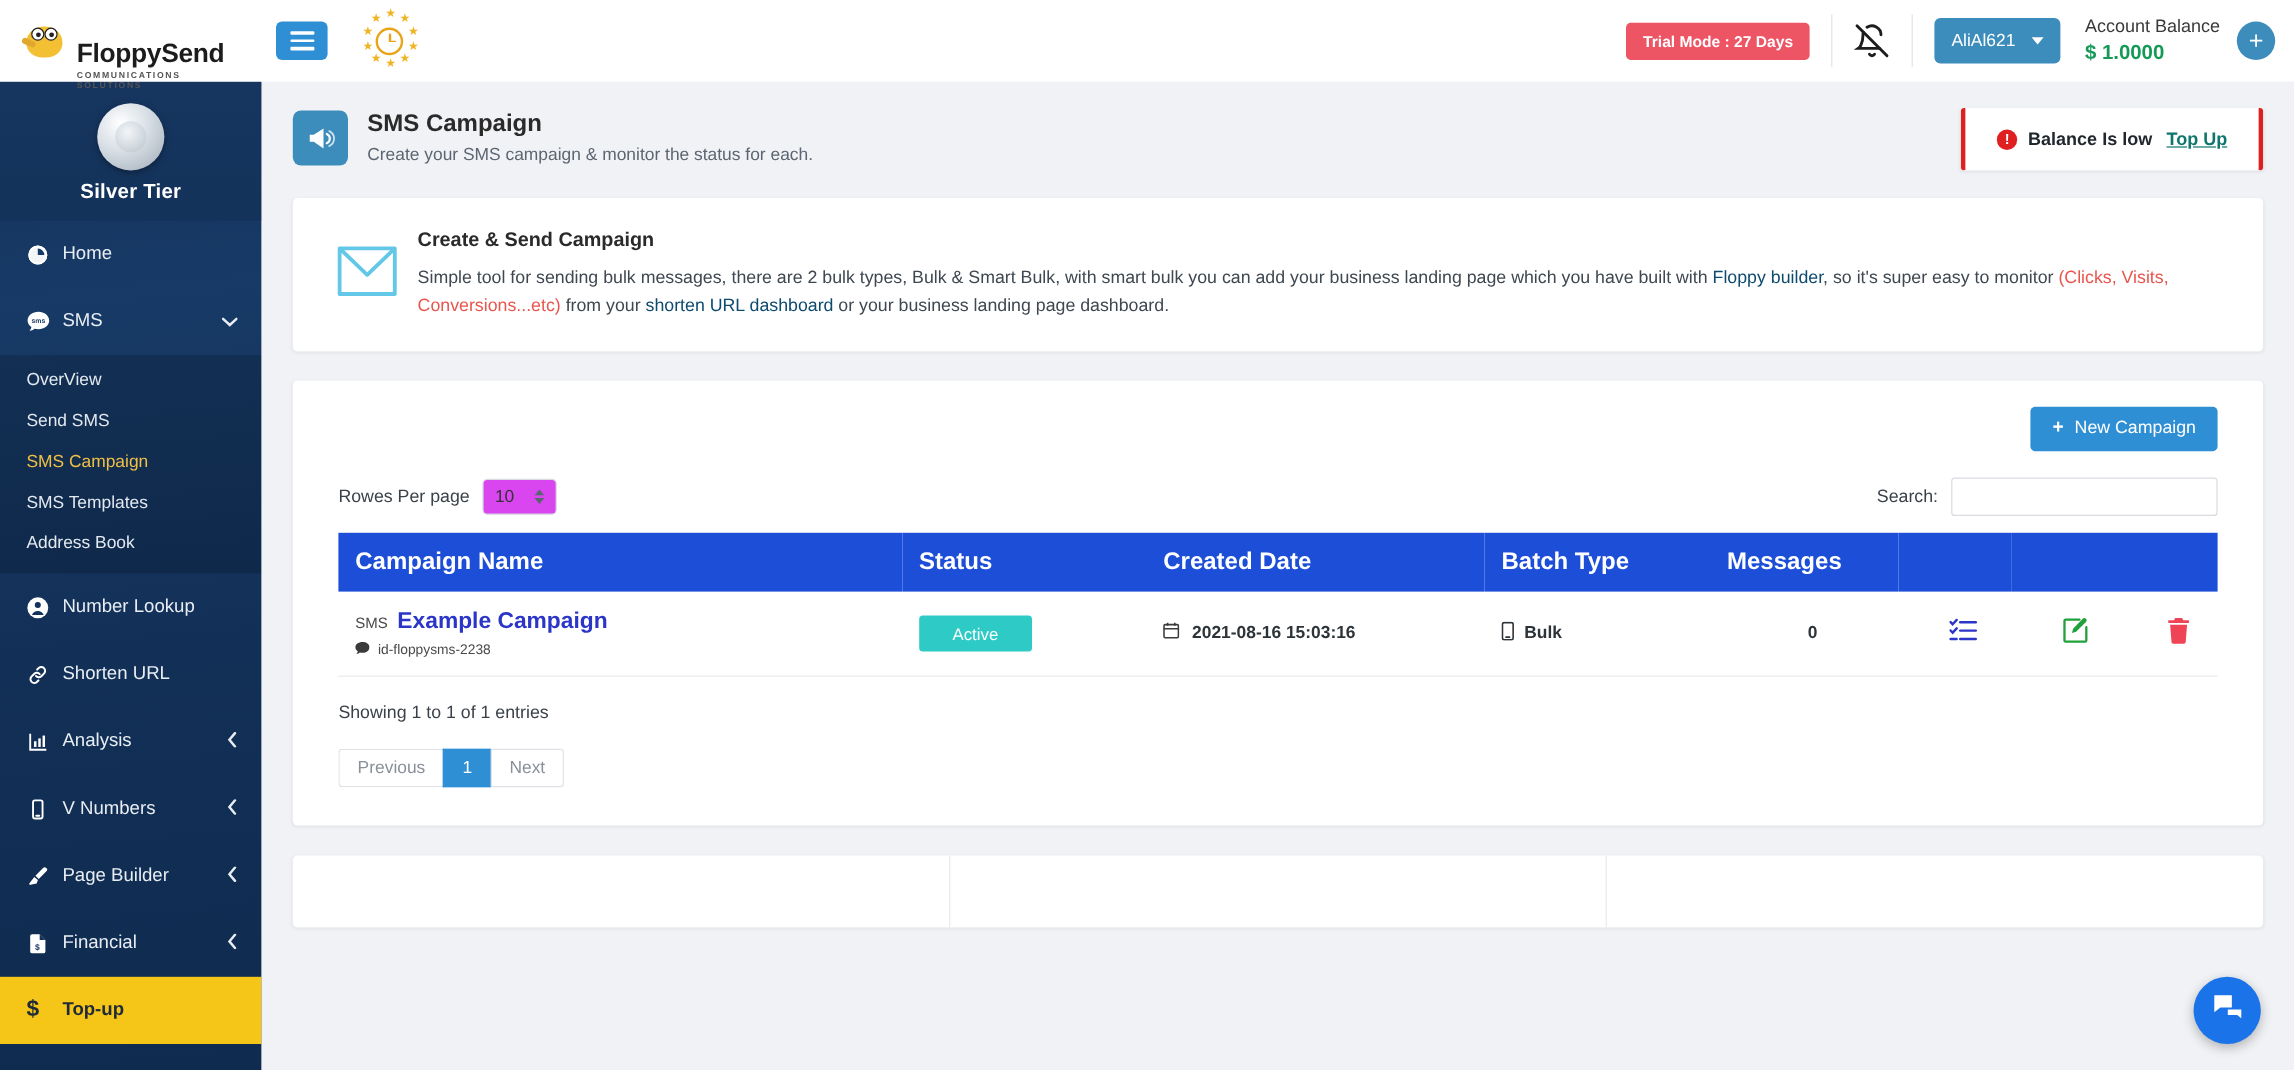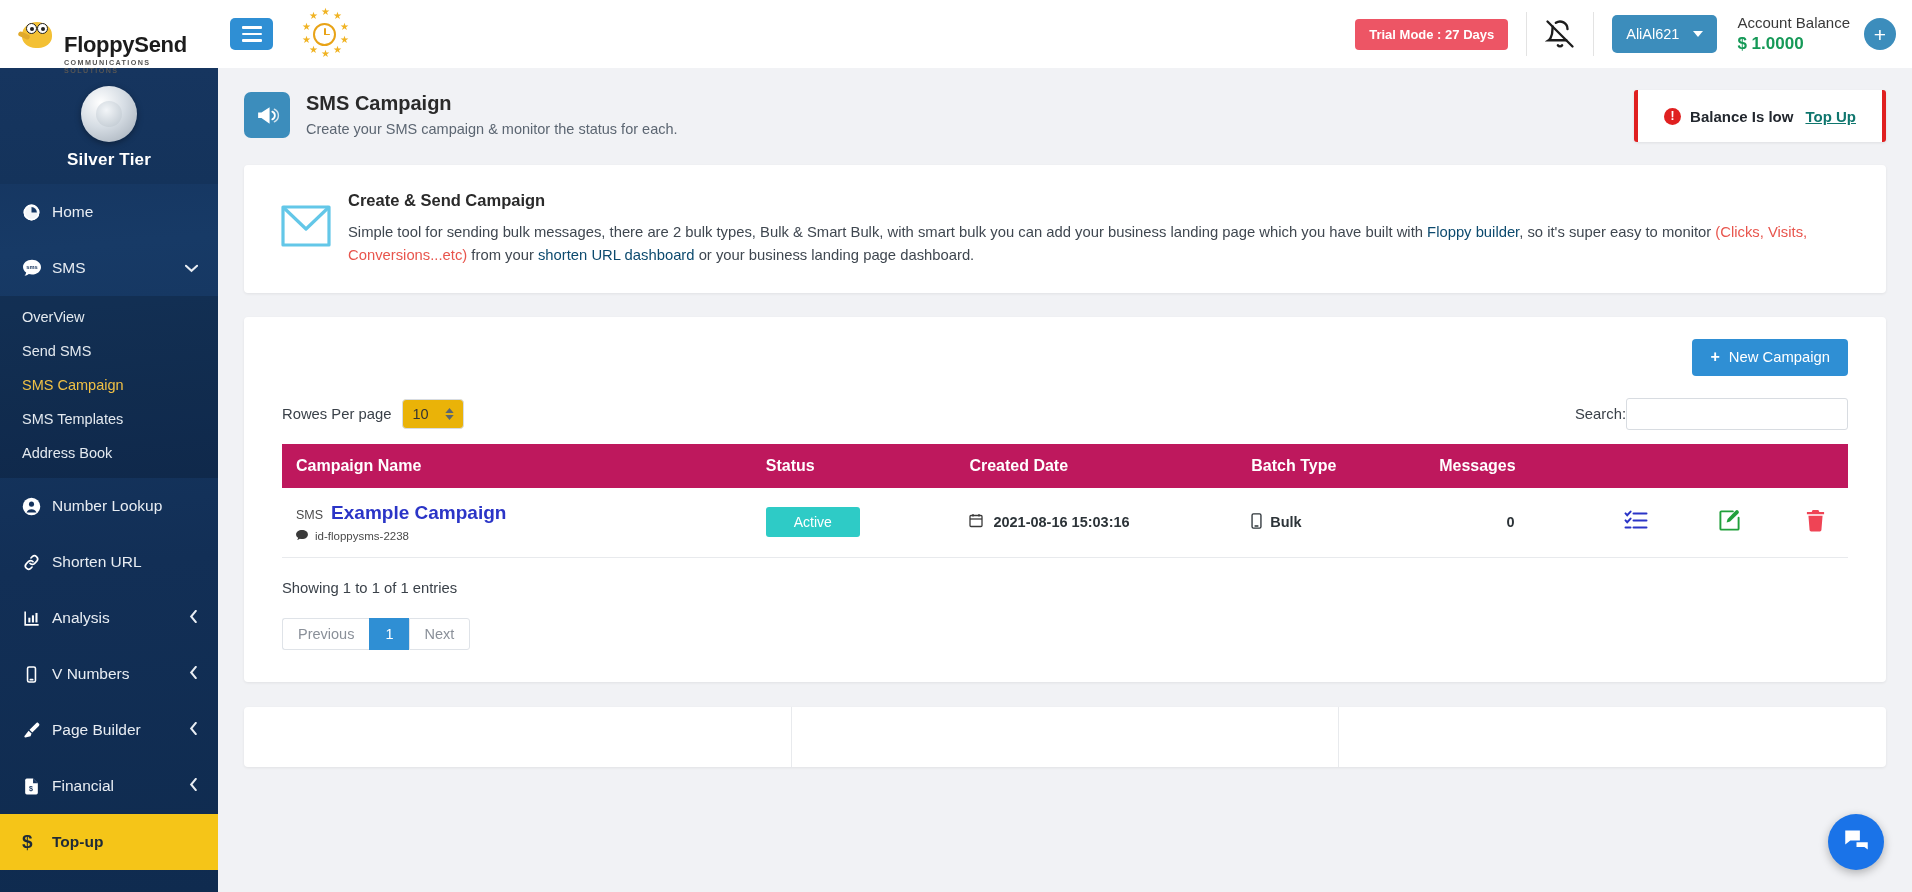--- a/index.html
+++ b/index.html
@@ -181,35 +181,35 @@
     display: flex; align-items: center; gap: 9px;
   }
   .btn-new .pl { font-size: 16px; font-weight: 700; }
   .tbl-controls {
     display: flex; align-items: center; justify-content: space-between;
     margin-top: 22px;
   }
   .rpp { display: flex; align-items: center; gap: 11px; font-size: 14.8px; color: #3a4149; }
   .rpp-select {
     position: relative; width: 62px; height: 30px; border: 1px solid #d8dce1;
-    border-radius: 4px; background: #eab308; display: flex; align-items: center;
+    border-radius: 4px; background: #d946ef; display: flex; align-items: center;
     padding: 0 9px; font-size: 14.5px; color: #333; cursor: pointer;
   }
   .rpp-select .chev2 {
     position: absolute; right: 9px; top: 50%; transform: translateY(-50%);
     display: flex; flex-direction: column; gap: 2px;
   }
-  .searchbox { display: flex; align-items: center; font-size: 14.8px; color: #3a4149; }
+  .searchbox { display: flex; align-items: center; gap: 11px; font-size: 14.8px; color: #3a4149; }
   .searchbox input {
     width: 222px; height: 32px; border: 1px solid #d8dce1; border-radius: 3px;
     padding: 0 9px; font-size: 14px; font-family: inherit; outline: none;
   }
   table.dt { width: 100%; border-collapse: collapse; margin-top: 14px; }
   table.dt thead th {
-    background: #be185d; color: #fff; font-size: 16px; font-weight: 600;
+    background: #1d4ed8; color: #fff; font-size: 20px; font-weight: 600;
     text-align: left; padding: 13px 0 13px 14px; white-space: nowrap;
   }
   table.dt tbody td {
     padding: 14px 0 14px 14px; border-bottom: 1px solid #e8eaed;
     font-size: 14.5px; color: #2d3439; vertical-align: middle;
   }
   .camp-title { display: flex; align-items: baseline; gap: 8px; }
   .camp-pre { font-size: 12.5px; color: #4a4a4a; }
   .camp-name { font-size: 19px; font-weight: 700; color: #2b35c7; }
   .camp-id { display: flex; align-items: center; gap: 7px; margin-top: 6px; font-size: 11.5px; color: #4a4a4a; }

